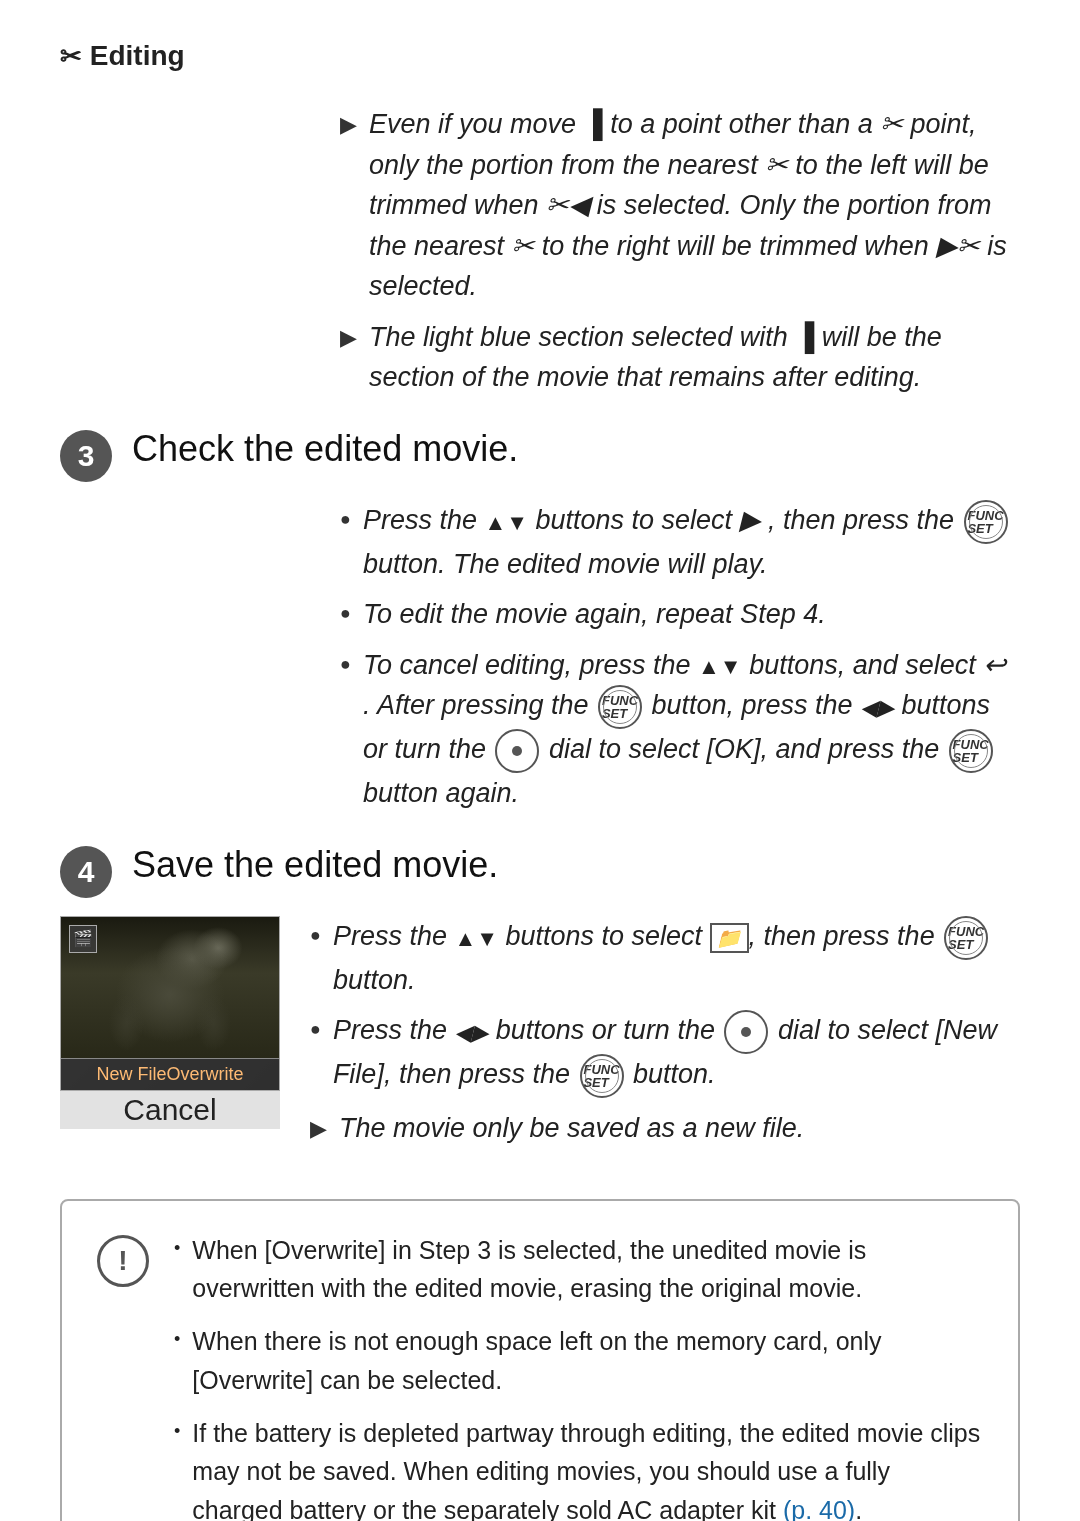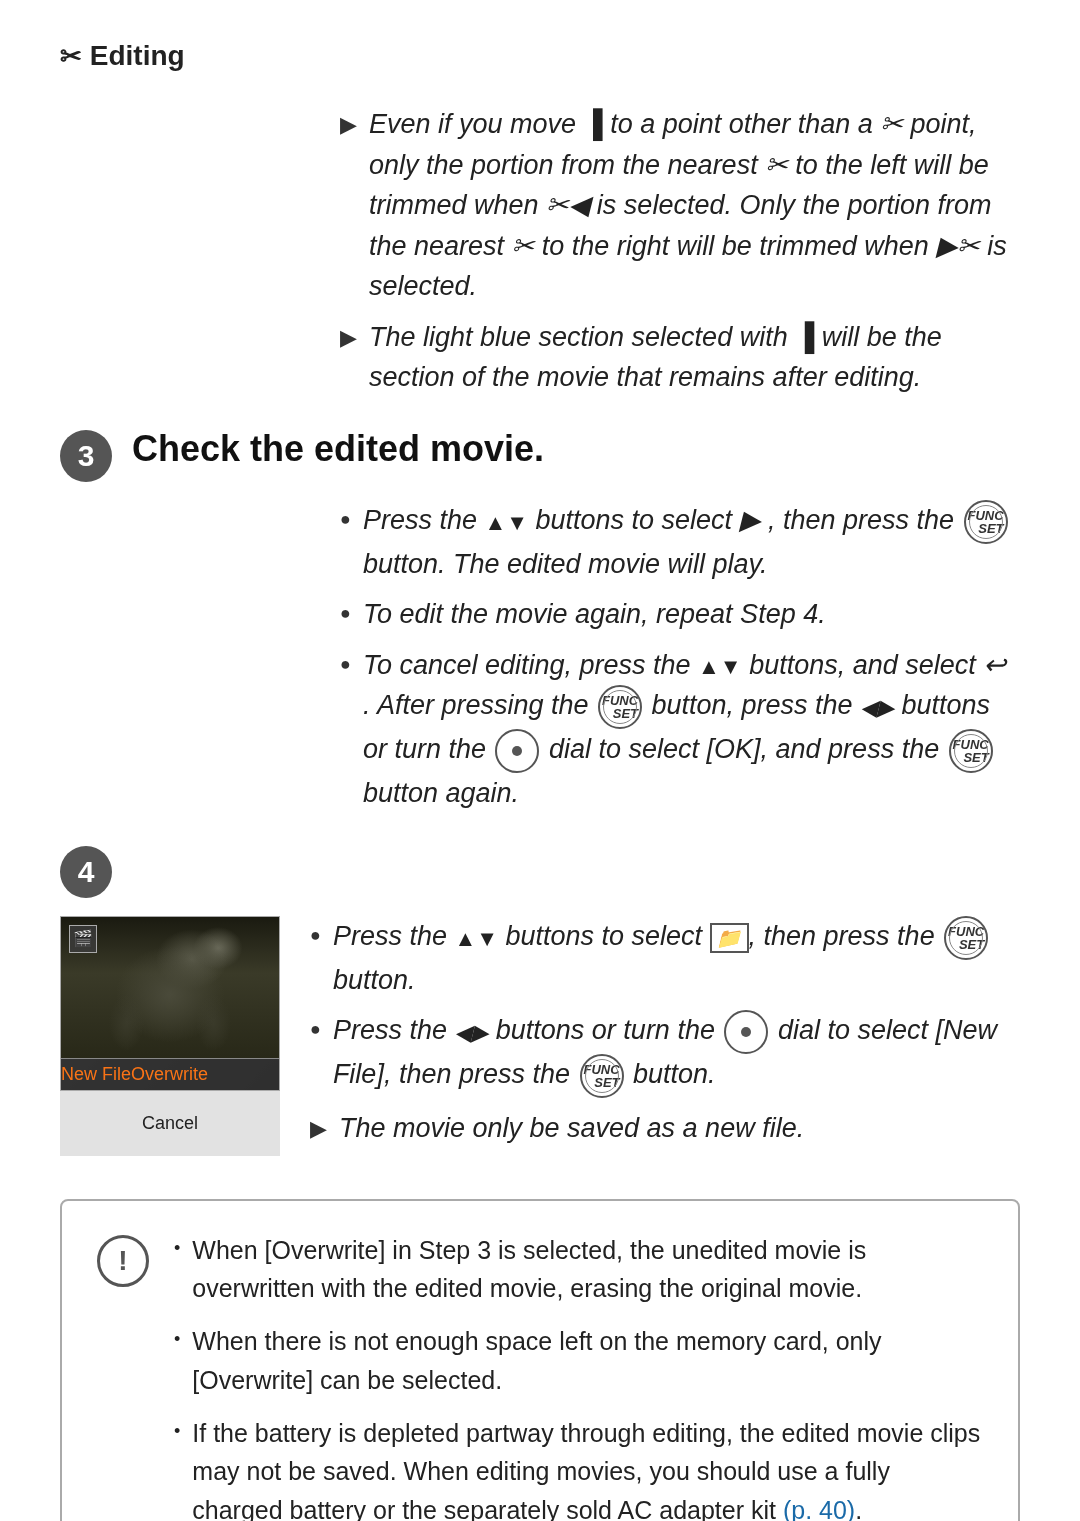--- a/index.html
+++ b/index.html
@@ -78,21 +78,21 @@
       align-items: center;
       justify-content: center;
       font-size: 30px;
       font-weight: bold;
       flex-shrink: 0;
       margin-right: 20px;
       margin-top: 4px;
     }
     .step-title {
       font-size: 36px;
-      font-weight: bold;
+      font-weight: normal;
       color: #111;
       line-height: 1.3;
     }
     
     .step4-layout {
       display: flex;
       align-items: flex-start;
       gap: 30px;
       margin-top: 10px;
     }
@@ -118,23 +118,23 @@
     }
     .thumbnail-bottom-bar {
       position: absolute;
       bottom: 0;
       left: 0;
       right: 0;
       height: 32px;
       background: rgba(50,50,50,0.9);
       display: flex;
       align-items: center;
-      justify-content: flex-start;
+      justify-content: center;
       font-size: 18px;
-      color: #f97316;
+      color: #fdba74;
       border-top: 1px solid #888;
     }
     .thumbnail-icon {
       position: absolute;
       top: 8px;
       left: 8px;
       width: 28px;
       height: 28px;
       background: rgba(60,60,60,0.8);
       border: 1px solid #aaa;
@@ -203,21 +203,21 @@
       font-weight: bold;
       color: #333;
       vertical-align: middle;
       margin: 0 2px;
       position: relative;
     }
     .func-btn-inner {
       font-size: 13px;
       font-weight: bold;
       line-height: 1;
-      text-align: right;
+      text-align: left;
     }
     .func-btn::before {
       content: '';
       position: absolute;
       top: 3px; left: 3px; right: 3px; bottom: 3px;
       border: 1px solid #888;
       border-radius: 50%;
     }
     .dial-icon {
       display: inline-flex;
@@ -312,20 +312,21 @@
         </span>
       </div>
     </div>
   </div>
 
   <div>
     <div class="step-container">
       <div class="step-number">
         <span>4</span>
       </div>
+      <div class="step-title">Save the edited movie.</div>
     </div>
 
     <div class="step4-layout">
 
       <div class="step4-image-area">
         <div class="movie-thumbnail">
           <div class="movie-thumbnail-inner">
 
             <div style="position:absolute;top:0;left:0;right:0;bottom:32px;background:
               radial-gradient(ellipse 90px 80px at 50% 55%, #4a4a3a 0%, transparent 60%),
@@ -335,21 +336,21 @@
               radial-gradient(ellipse 25px 40px at 70% 75%, #3a3a2a 0%, transparent 70%),
               linear-gradient(180deg, #1a1a10 0%, #3a3a28 40%, #282818 100%);
             "></div>
             <div class="thumbnail-icon">🎬</div>
           </div>
           <div class="thumbnail-bottom-bar">
             <span>New File</span>
             <span>Overwrite</span>
           </div>
         </div>
-        <div style="padding: 22px 10px; background: rgba(60,60,60,0.15); font-size:18px; text-align:center;">
+        <div style="padding: 2px 10px; background: rgba(60,60,60,0.15); font-size:30px; text-align:center;">
           <span>Cancel</span>
         </div>
       </div>
 
       <div class="step4-bullets">
         <div class="bullet-item">
           <span class="bullet-dot">●</span>
           <span class="bullet-text">
             Press the <span class="up-down-arrows">▲▼</span> buttons to select <span style="border:2px solid #555;padding:2px 5px;font-size:20px;vertical-align:middle;">📁</span>, then press the <span class="func-btn">
                 <span class="func-btn-inner">FUNC<br>SET</span>

